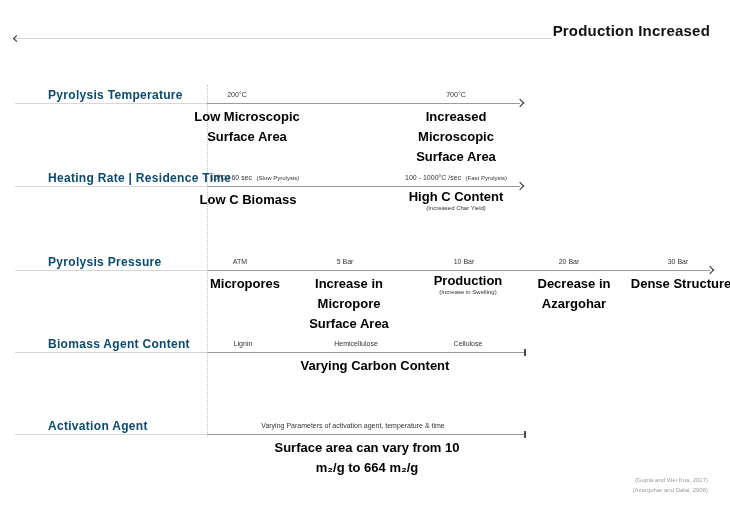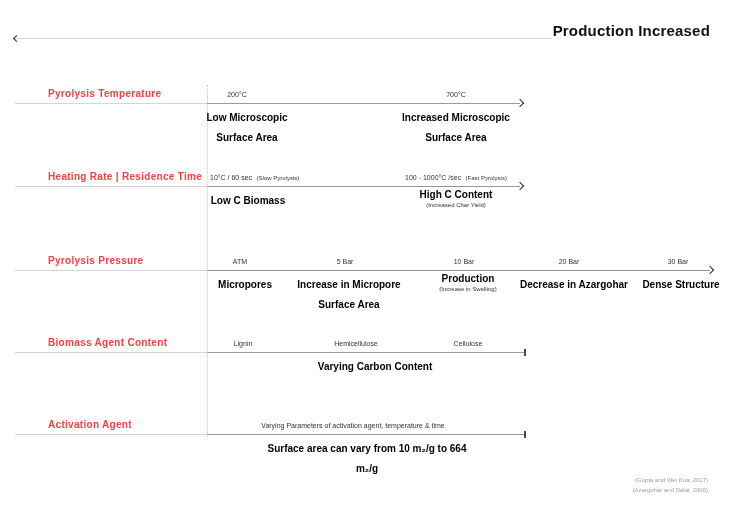--- a/index.html
+++ b/index.html
@@ -11,39 +11,39 @@
     position:absolute; right:20px; top:22px;
     font-size:15px; font-weight:700; color:#111; letter-spacing:.2px; white-space:nowrap;
   }
   .hline-light { position:absolute; height:1px; background:#d6d6d6; }
   .hline-dark  { position:absolute; height:1px; background:#9a9a9a; }
   .vdotted {
     position:absolute; left:207px; top:85px; height:352px; width:0;
     border-left:1px dotted #c6c6c6;
   }
   .row-label {
-    position:absolute; font-size:10px; font-weight:700; color:#ef4444;
+    position:absolute; font-size:12px; font-weight:700; color:#0c4a6e;
     letter-spacing:.3px; white-space:nowrap;
   }
   .arrow-r {
     position:absolute; width:5px; height:5px;
     border-top:1.3px solid #2a2a2a; border-right:1.3px solid #2a2a2a;
     transform:rotate(45deg);
   }
   .arrow-l {
     position:absolute; width:4px; height:4px;
     border-left:1.5px solid #2a2a2a; border-bottom:1.5px solid #2a2a2a;
     transform:rotate(45deg);
   }
   .tick-end { position:absolute; width:1.5px; height:7px; background:#4a4a4a; }
   .above { position:absolute; text-align:center; line-height:1.15; }
   .below { position:absolute; text-align:center; line-height:1.25; }
   .ta-left { text-align:left; }
   .t-top  { font-size:7px; color:#333; white-space:nowrap; }
-  .t-bold { font-size:10px; font-weight:700; color:#000; white-space:pre-line; }
+  .t-bold { font-size:13px; font-weight:700; color:#000; white-space:pre-line; }
   .t-note { font-size:6px; color:#333; white-space:nowrap; }
   .citations {
     position:absolute; right:22px; top:475px; text-align:right;
     font-size:6px; color:#9c9c9c; line-height:1.7; white-space:nowrap;
   }
 </style>
 </head>
 <body>
 
 <div class="page">

